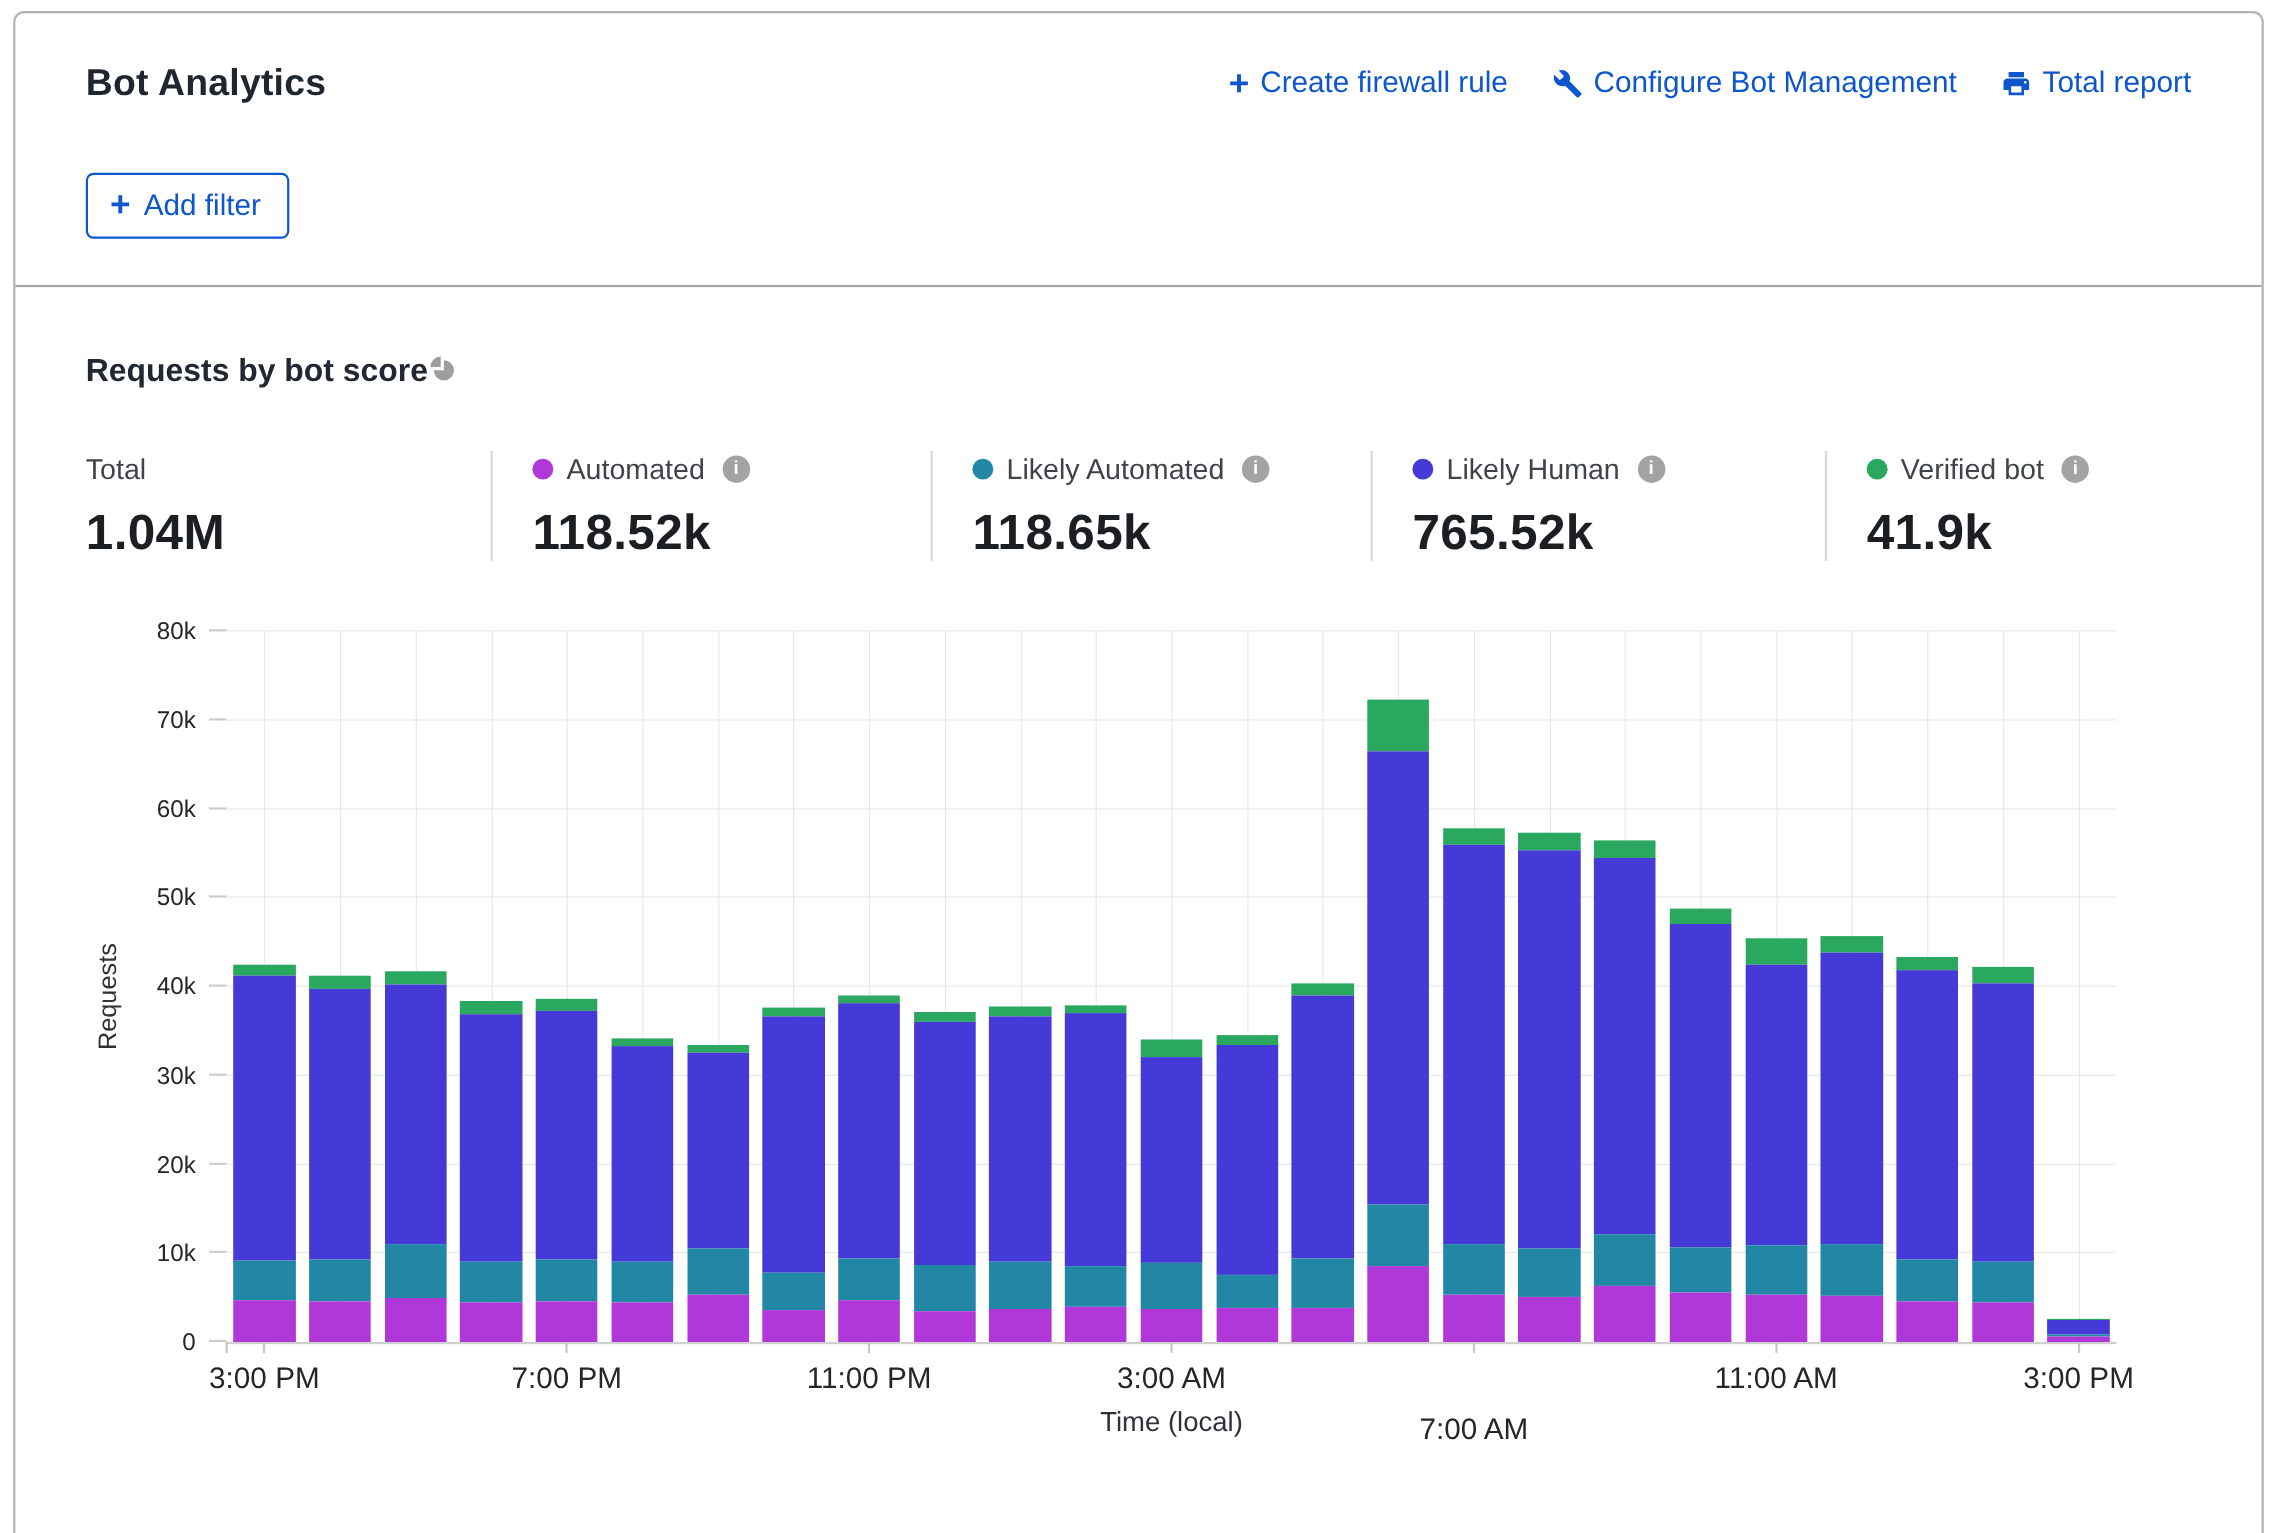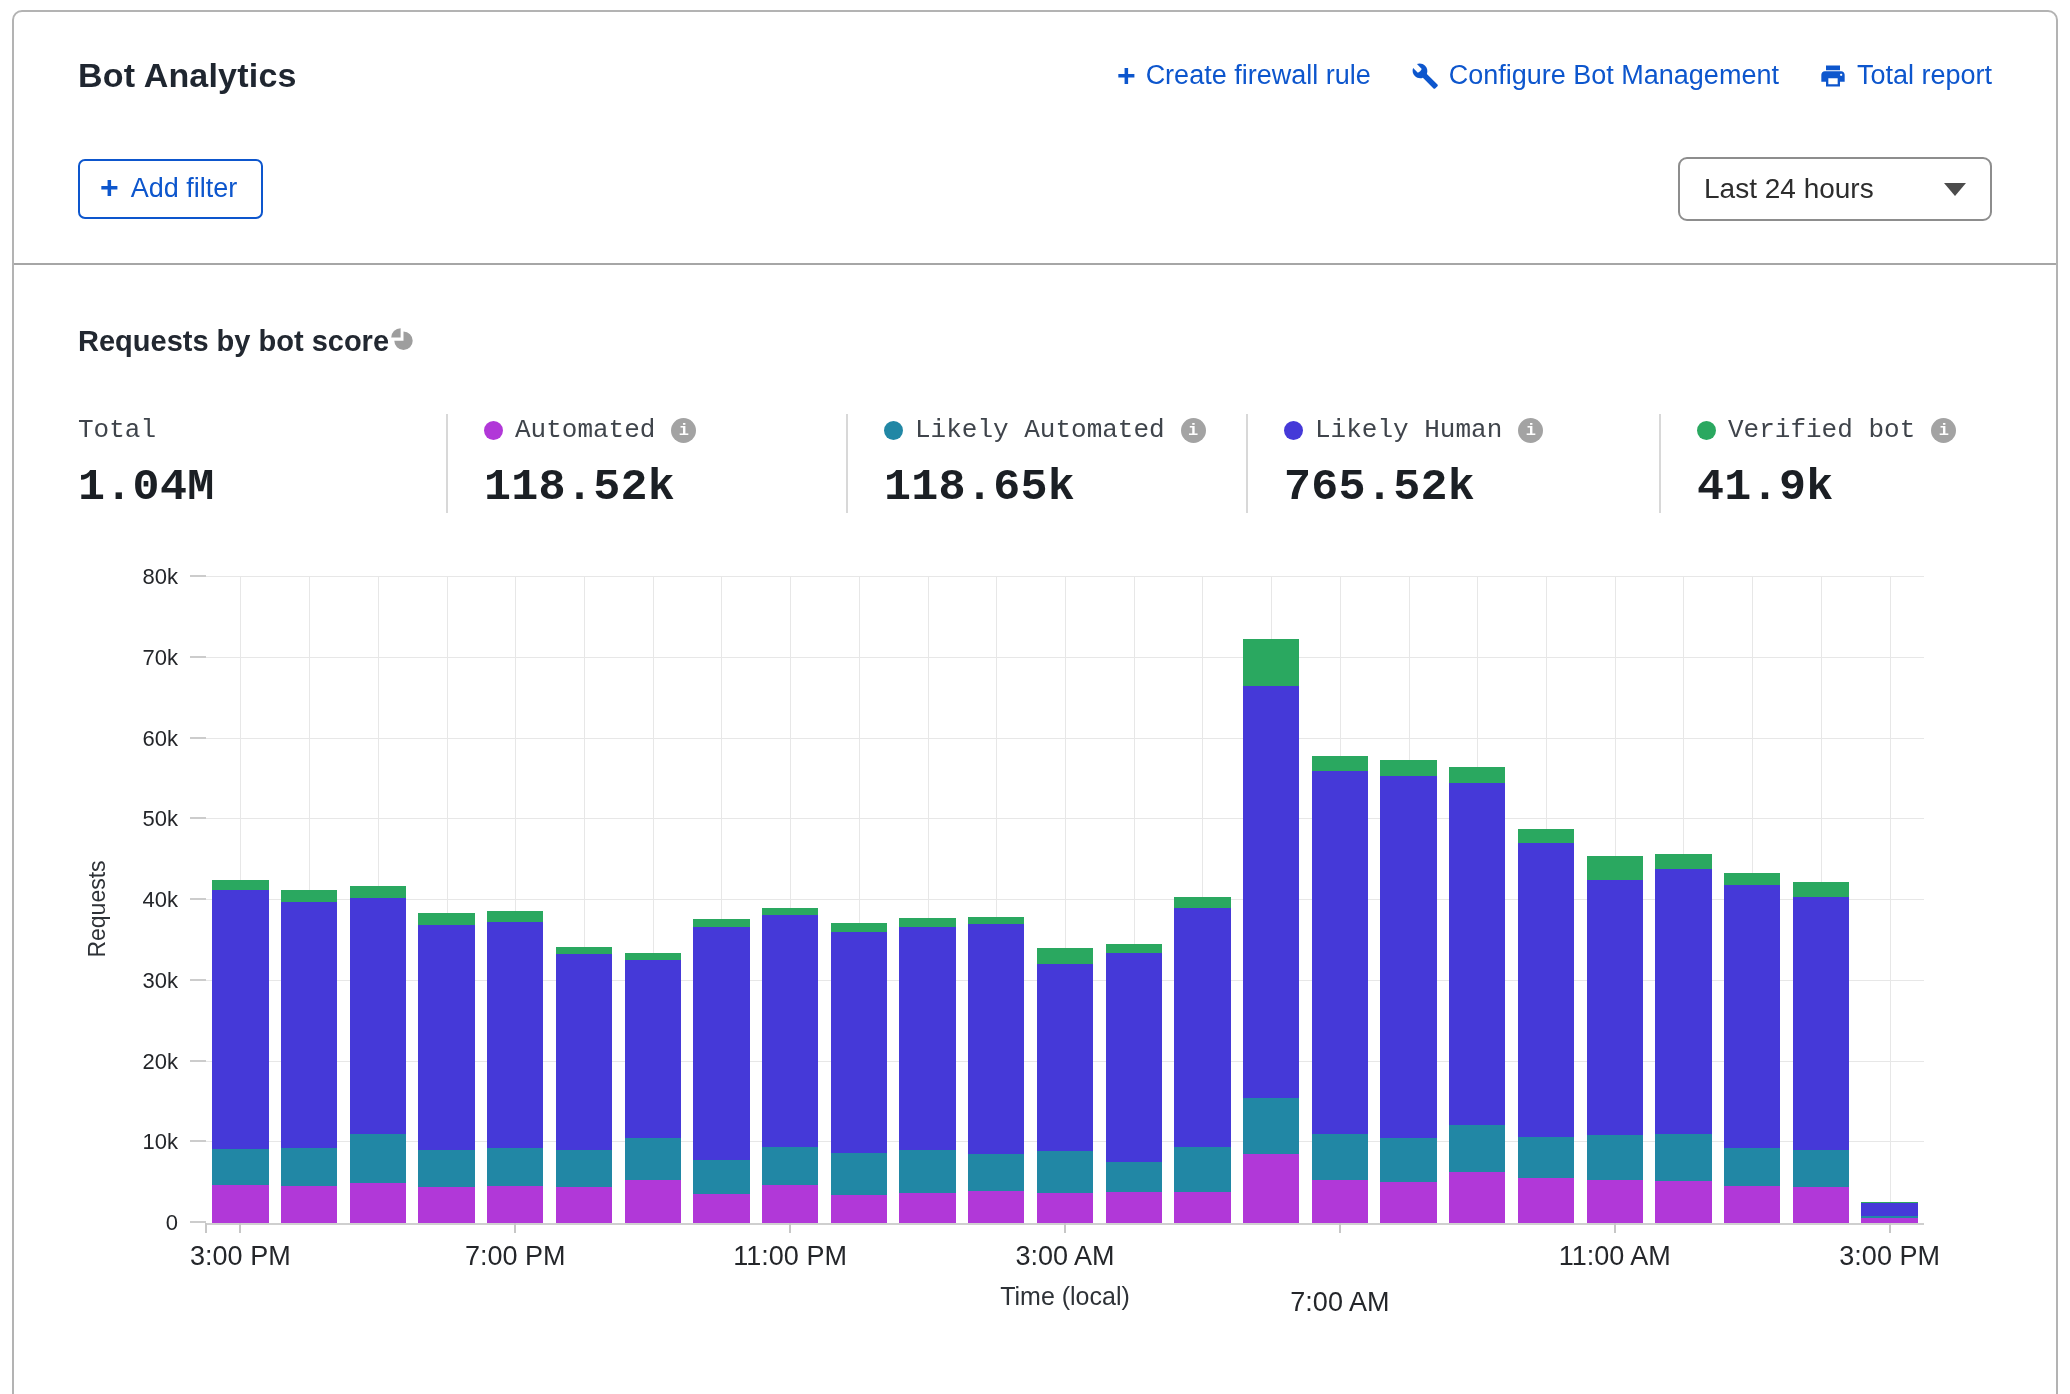--- a/index.html
+++ b/index.html
@@ -25,21 +25,21 @@
               padding:0 24px; font-size:28px; color:#2d2d2d; cursor:pointer; background:#fff; }
   .chev { width:0; height:0; border-left:11px solid transparent; border-right:11px solid transparent;
           border-top:13px solid #4c4c4c; }
   .hdr-divider { border:none; border-top:2px solid #a6a6a6; }
   
   .bd { padding:60px 64px 0 64px; }
   .sec-head { display:flex; align-items:center; }
   .sec-title { font-size:29px; font-weight:700; color:#222831; }
   
   .stats { display:flex; margin-top:56px; }
-  .stat { padding-right:5px;font-family:Liberation Mono, monospace; }
+  .stat { padding-right:5px; }
   .stat + .stat { border-left:2px solid #d8d8d8; padding-left:36px; }
   .s0{width:368px;} .s1{width:400px;} .s2{width:400px;} .s3{width:413px;} .s4{width:330px;}
   .stat-top { display:flex; align-items:center; gap:12px; height:32px; }
   .stat-label { font-size:26px; color:#3f444b; }
   .dot { width:19px; height:19px; border-radius:50%; flex:0 0 auto; }
   .info { width:25px; height:25px; border-radius:50%; background:#a3a3a3; color:#fff;
           font-size:17px; font-weight:700; display:inline-flex; align-items:center;
           justify-content:center; margin-left:4px; cursor:pointer; font-style:normal; }
   .stat-value { font-size:45px; font-weight:700; color:#1b1f24; margin-top:16px; letter-spacing:.3px; }
   
@@ -95,24 +95,20 @@
           </span>
           <span>Total report</span>
         </div>
       </div>
     </div>
     <div class="filter-row">
       <button class="add-filter">
         <span class="plus-glyph">+</span>
         <span>Add filter</span>
       </button>
-      <div class="dropdown">
-        <span>Last 24 hours</span>
-        <span class="chev"></span>
-      </div>
     </div>
   </div>
 
   <hr class="hdr-divider">
 
   <div class="bd">
     <div class="sec-head">
       <div class="sec-title">Requests by bot score</div>
       <span>
         <svg width="27" height="27" viewBox="0 0 27 27">

